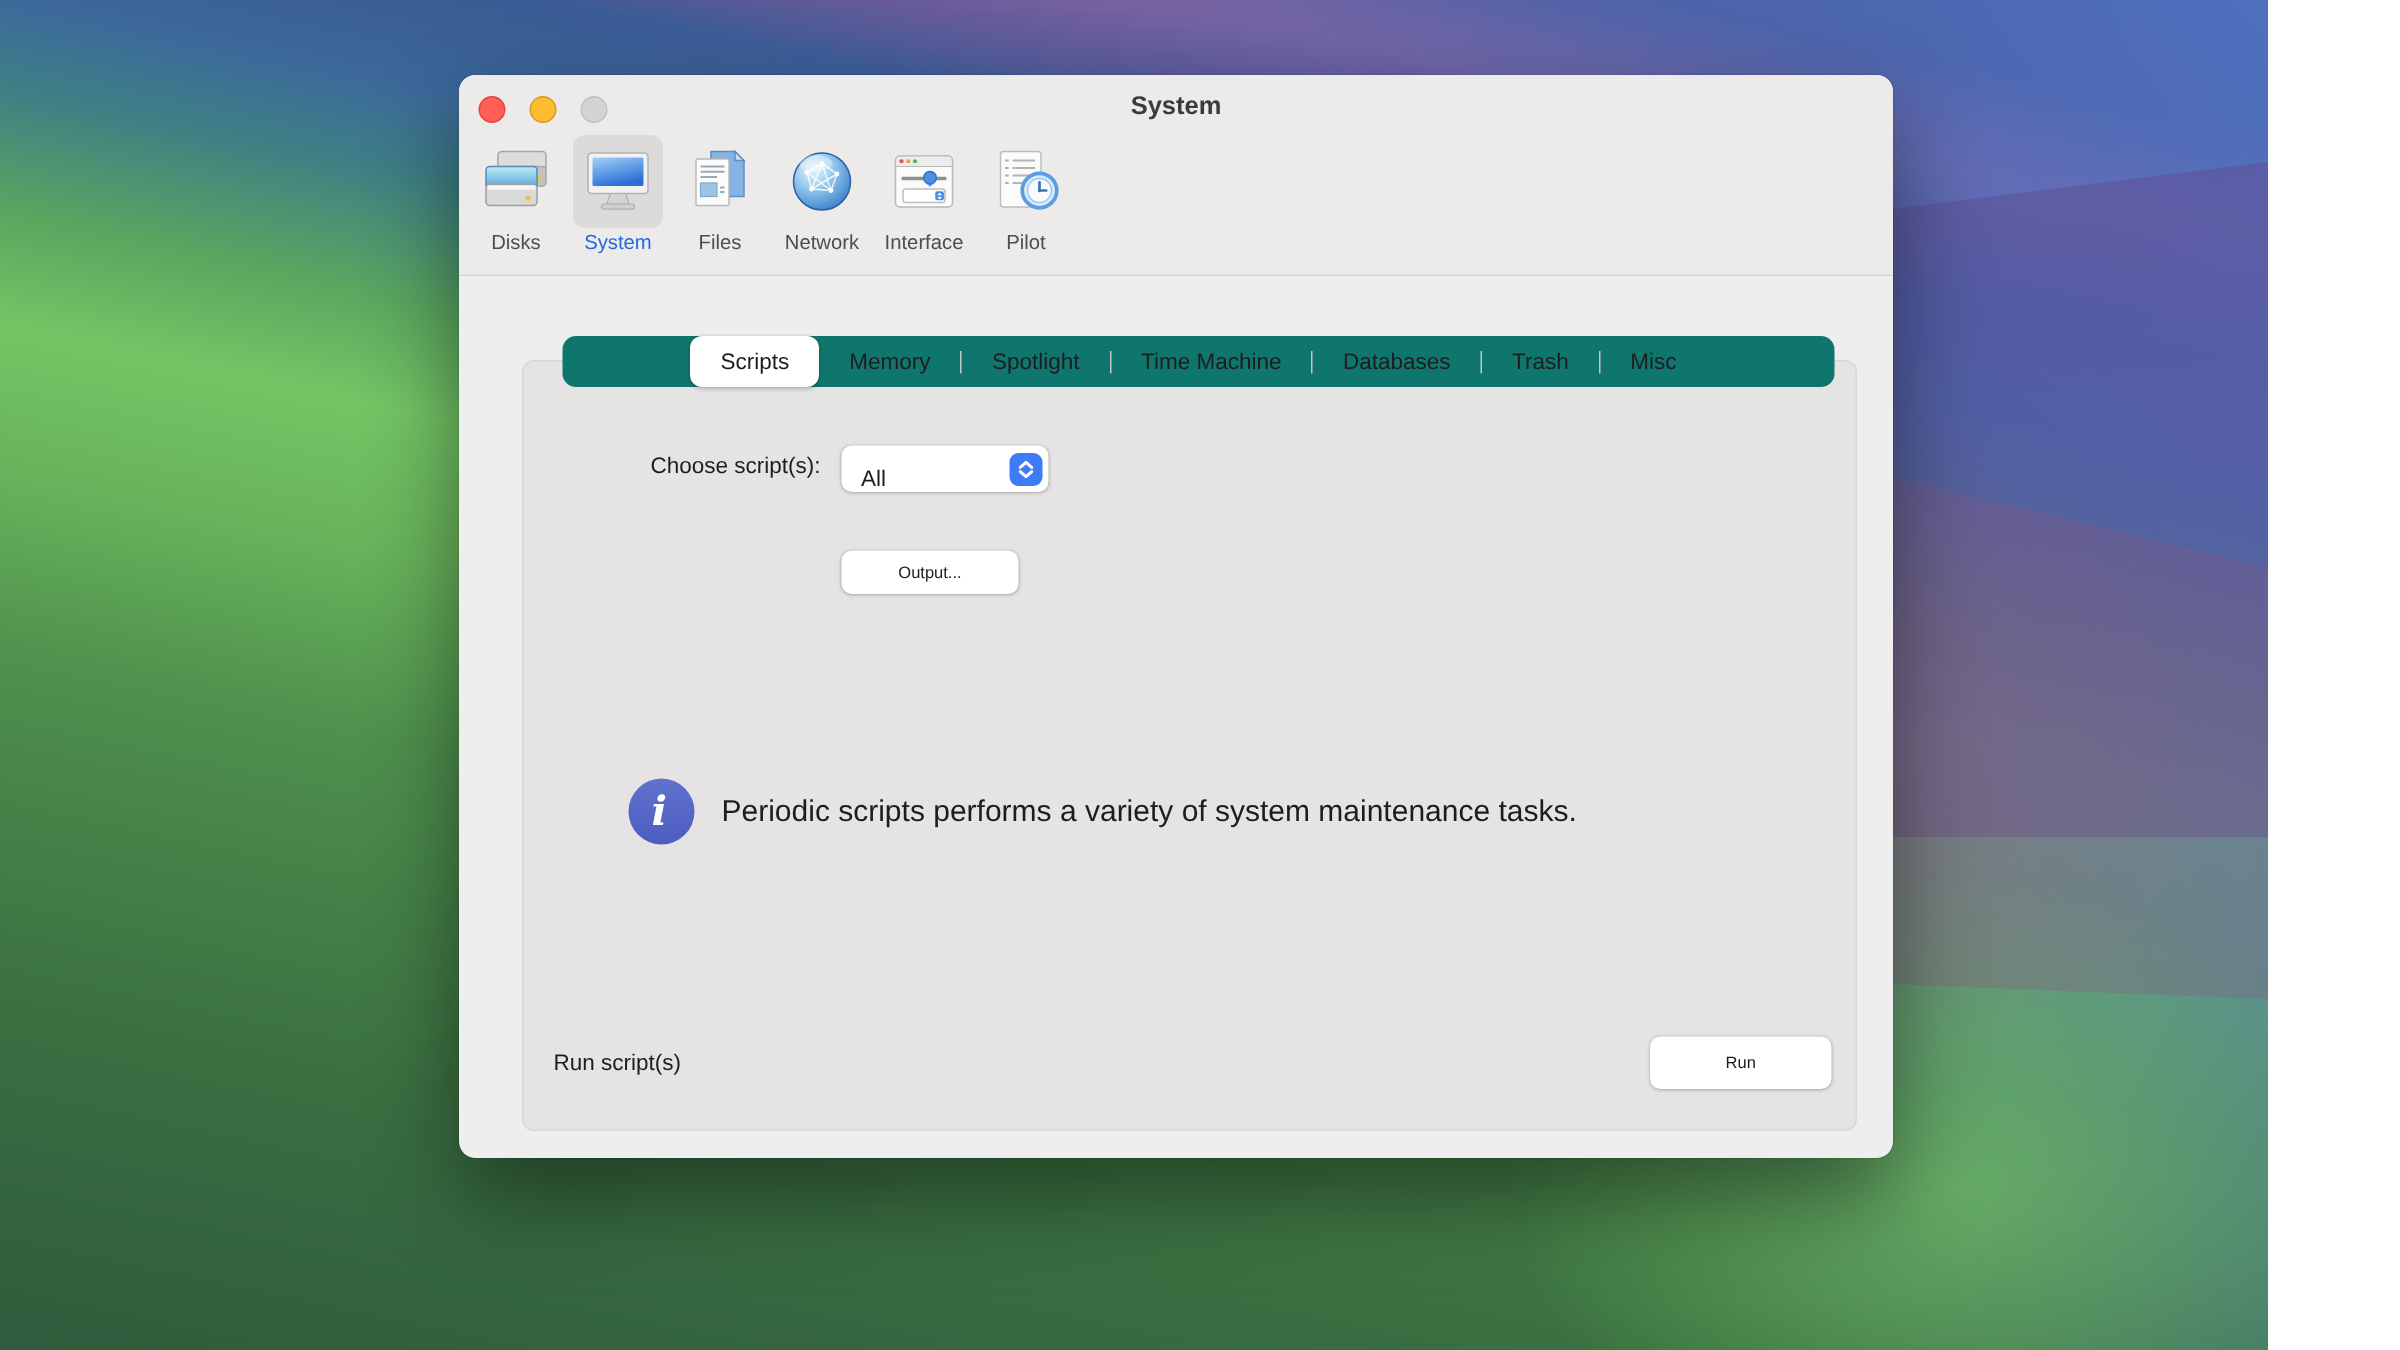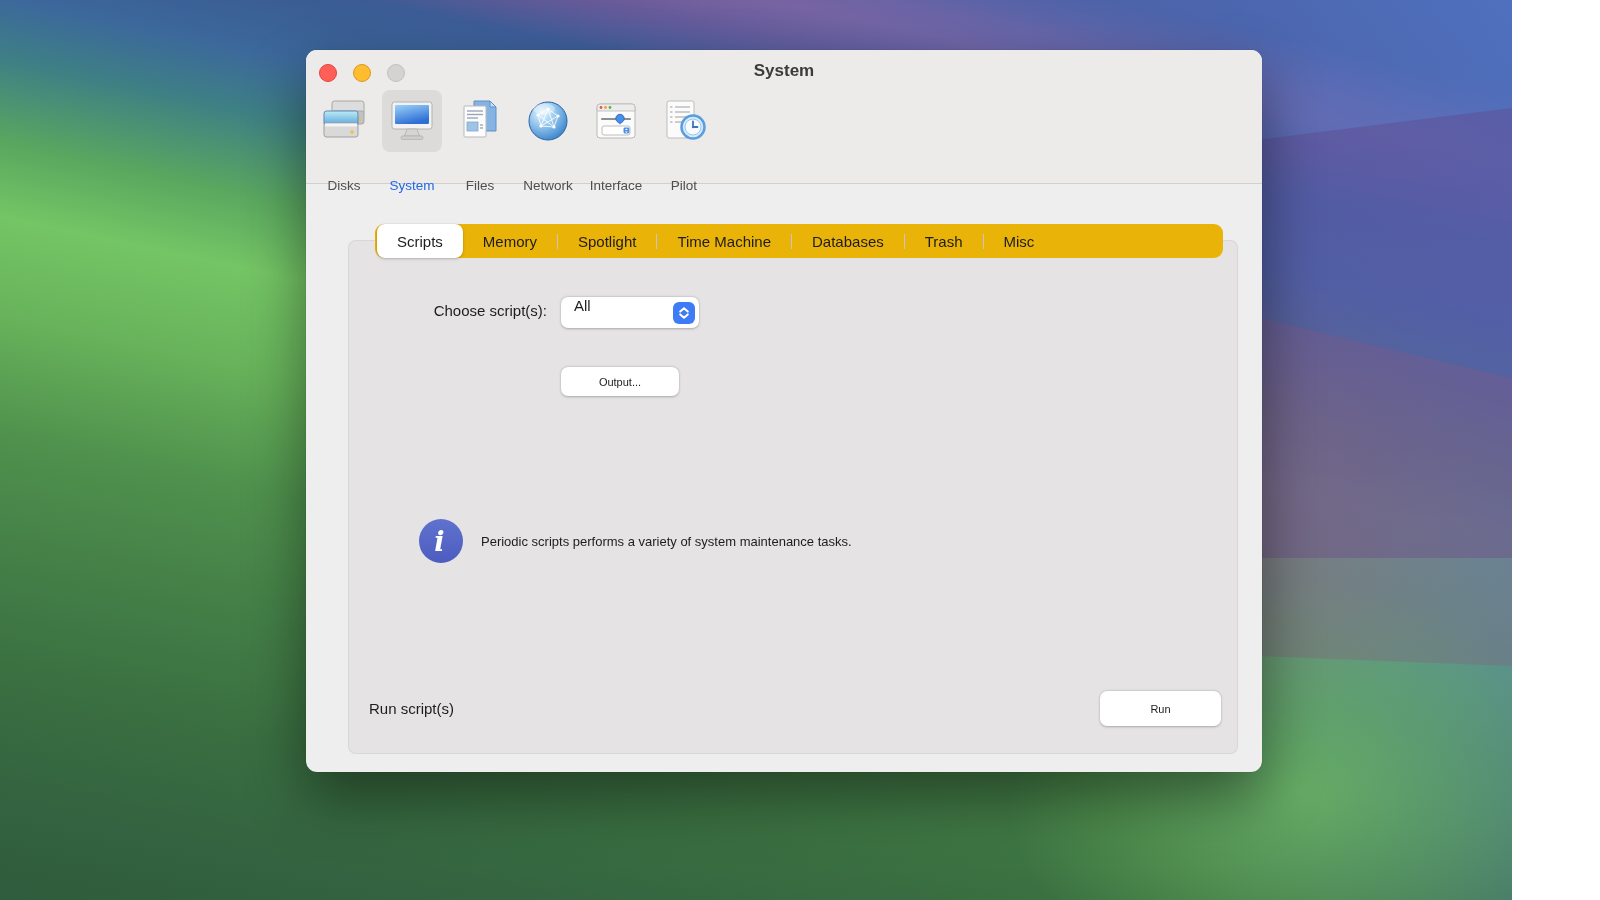--- a/index.html
+++ b/index.html
@@ -34,62 +34,62 @@
     border-bottom:1px solid #d2cfcf;border-radius:11px 11px 0 0;}
   .win-title{position:absolute;left:0;right:0;top:11px;text-align:center;
     font-size:17px;font-weight:bold;color:#3b3b3d;}
   .lights{position:absolute;left:13px;top:14px;display:flex;gap:16px;}
   .light{width:16px;height:16px;border-radius:50%;}
   .light.red{background:#ff5f57;border:0.5px solid #e0443e;}
   .light.yellow{background:#febc2e;border:0.5px solid #d89b22;}
   .light.gray{background:#d5d3d1;border:0.5px solid #c3c1bf;}
 
   .toolbar{position:absolute;left:8px;top:40px;display:flex;align-items:flex-start;gap:8px;}
-  .tb-item{display:flex;flex-direction:column;align-items:center;cursor:default;gap:24px;}
+  .tb-item{display:flex;flex-direction:column;align-items:center;cursor:default;}
   .tb-iconwrap{width:100%;min-width:58px;height:62px;border-radius:8px;display:flex;
     align-items:center;justify-content:center;padding:0 6px;box-sizing:border-box;}
   .tb-item.selected .tb-iconwrap{background:rgba(0,0,0,.068);}
   .tb-label{font-size:13.5px;color:#4e4e4e;margin-top:2px;}
   .tb-item.selected .tb-label{color:#2468e3;}
   .tb-icon{width:48px;height:48px;display:block;}
 
   
   .tabstrip{position:absolute;left:69px;top:174px;width:848px;height:34px;
-    background:#eab308;border-radius:9px;display:flex;align-items:center;
-    justify-content:flex-start;padding:0 2px;box-sizing:border-box;z-index:3;}
+    background:#0f766e;border-radius:9px;display:flex;align-items:center;
+    justify-content:center;padding:0 2px;box-sizing:border-box;z-index:3;}
   .tab{height:34px;display:flex;align-items:center;justify-content:center;
     padding:0 20px;font-size:15px;color:#1d1d1f;white-space:nowrap;cursor:default;}
   .tab.selected{background:#ffffff;border-radius:8px;
     box-shadow:0 1px 3px rgba(0,0,0,.22), 0 0 0 0.5px rgba(0,0,0,.04);}
   .tab-sep{width:1px;height:15px;background:#c7c5c5;}
 
   
   .panel-box{position:absolute;left:42px;top:190px;width:890px;height:514px;
     background:#e5e3e3;border:1px solid rgba(0,0,0,.055);border-radius:8px;
     box-sizing:border-box;z-index:1;}
   .field-label{position:absolute;left:0;top:54px;width:198px;height:31px;line-height:31px;
     text-align:right;font-size:15px;color:#1d1d1f;}
   .popup{position:absolute;left:212px;top:56px;width:138px;height:31px;background:#ffffff;
     border-radius:7px;box-shadow:0 0.5px 2.5px rgba(0,0,0,.25), 0 0 0 0.5px rgba(0,0,0,.03);
-    display:flex;align-items:flex-start;font-size:15px;color:#1d1d1f;padding-left:13px;
+    display:flex;align-items:flex-end;font-size:15px;color:#1d1d1f;padding-left:13px;
     box-sizing:border-box;cursor:default;}
   .popup-cap{position:absolute;right:4.5px;top:4.5px;width:22px;height:22px;border-radius:6px;
     background:#3d7bf7;display:flex;align-items:center;justify-content:center;}
   .btn{position:absolute;background:#ffffff;border-radius:7px;font-size:11px;color:#1d1d1f;
     display:flex;align-items:center;justify-content:center;cursor:default;
     box-shadow:0 0.5px 2.5px rgba(0,0,0,.25), 0 0 0 0.5px rgba(0,0,0,.03);}
   .btn-output{left:212px;top:126px;width:118px;height:29px;}
   .btn-run{left:751px;top:450px;width:121px;height:35px;}
   .info-row{position:absolute;left:70px;top:278px;display:flex;align-items:center;gap:18px;}
   .info-badge{width:44px;height:44px;border-radius:50%;
     background:linear-gradient(180deg,#6072ce,#4c5cc0);
     display:flex;align-items:center;justify-content:center;
     font-family:"DejaVu Serif",serif;font-style:italic;font-weight:bold;
     font-size:27px;color:#ffffff;padding-right:3px;box-sizing:border-box;}
-  .info-text{font-size:13px;color:#1d1d1f;}
+  .info-text{font-size:20px;color:#1d1d1f;}
   .run-label{position:absolute;left:20px;top:451px;height:34px;line-height:34px;
     font-size:15px;color:#1d1d1f;text-align:right;}
 </style>
 </head>
 <body>
 
 <div class="stage">
   <div class="wallpaper"></div>
   <div class="wedge1"></div>
   <div class="wedge2"></div>

